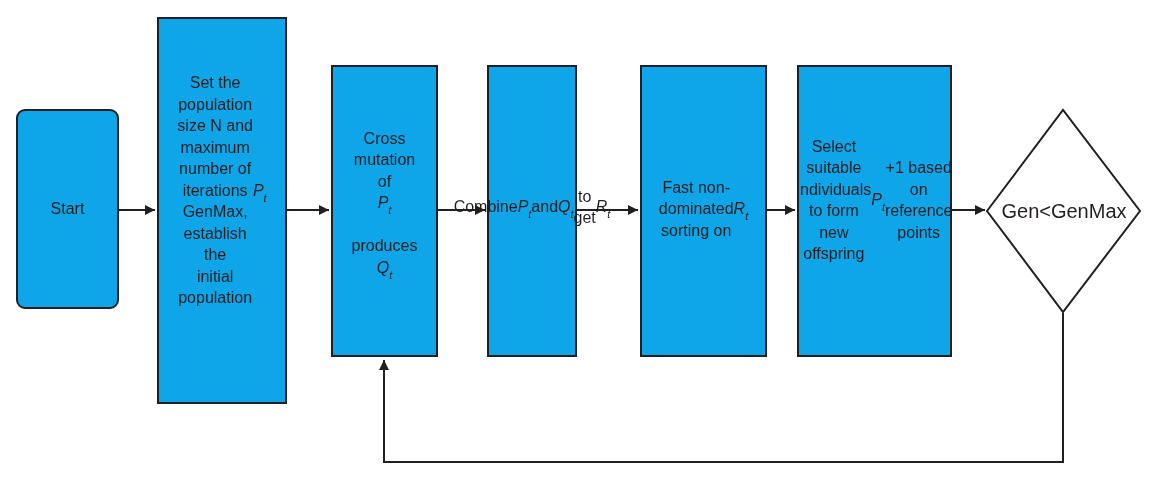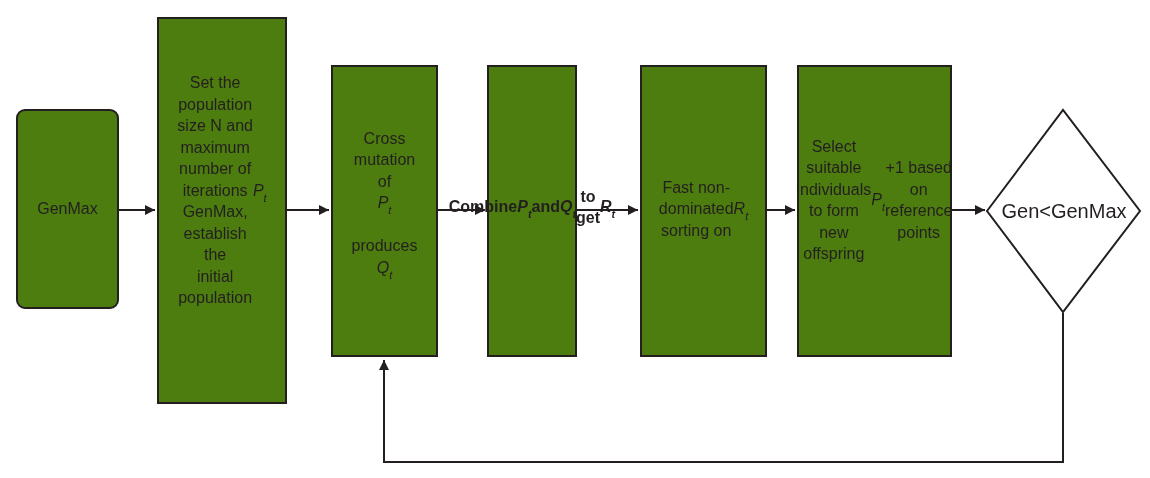--- a/index.html
+++ b/index.html
@@ -20,21 +20,21 @@
     position: absolute;
     left: 0;
     top: 0;
     width: 1150px;
     height: 478px;
   }
   .node {
     position: absolute;
     box-sizing: border-box;
     border: 2px solid #231f20;
-    background: #4d7c0f;
+    background: #0ea5e9;
     display: flex;
     align-items: center;
     justify-content: center;
     text-align: center;
     font-size: 16px;
     line-height: 21.5px;
     color: #231f20;
   }
   .node sub {
     font-size: 68%;
@@ -58,21 +58,20 @@
   #node-cross {
     left: 331px; top: 65px;
     width: 107px; height: 292px;
     padding-bottom: 16px;
     flex-direction: column;
   }
   #node-combine {
     left: 487px; top: 65px;
     width: 90px; height: 292px;
     padding-bottom: 8px;
-    font-weight: bold;
   }
   #node-sort {
     left: 640px; top: 65px;
     width: 127px; height: 292px;
     padding-bottom: 4px;
   }
   #node-select {
     left: 797px; top: 65px;
     width: 155px; height: 292px;
     padding-bottom: 22px;
@@ -106,21 +105,21 @@
     <line x1="119" y1="210" x2="155" y2="210" stroke="#231f20" stroke-width="2" marker-end="url(#arrowhead)"></line>
     <line x1="287" y1="210" x2="329" y2="210" stroke="#231f20" stroke-width="2" marker-end="url(#arrowhead)"></line>
     <line x1="438" y1="210" x2="485" y2="210" stroke="#231f20" stroke-width="2" marker-end="url(#arrowhead)"></line>
     <line x1="577" y1="210" x2="638" y2="210" stroke="#231f20" stroke-width="2" marker-end="url(#arrowhead)"></line>
     <line x1="767" y1="210" x2="795" y2="210" stroke="#231f20" stroke-width="2" marker-end="url(#arrowhead)"></line>
     <line x1="952" y1="210" x2="985" y2="210" stroke="#231f20" stroke-width="2" marker-end="url(#arrowhead)"></line>
 
     <path d="M1063,313 L1063,462 L384,462 L384,360" fill="none" stroke="#231f20" stroke-width="2" marker-end="url(#arrowhead)"></path>
   </svg>
 
-  <div class="node" id="node-start">GenMax</div>
+  <div class="node" id="node-start">Start</div>
 
   <div class="node" id="node-init">Set the<br>population<br>size N and<br>maximum<br>number of<br>iterations<br>GenMax,<br>establish<br>the<br>initial<br>population<br><i>P<sub>t</sub></i></div>
 
   <div class="node" id="node-cross">Cross<br>mutation<br>of <i>P<sub>t</sub></i><br>produces<br><i>Q<sub>t</sub></i></div>
 
   <div class="node" id="node-combine">Combine<br><i>P<sub>t</sub></i> and<br><i>Q<sub>t</sub></i> to<br>get <i>R<sub>t</sub></i></div>
 
   <div class="node" id="node-sort">Fast non-<br>dominated<br>sorting on<br><i>R<sub>t</sub></i></div>
 
   <div class="node" id="node-select">Select<br>suitable<br>individuals<br>to form new<br>offspring<br><i>P<sub>t</sub></i>+1 based<br>on reference<br>points</div>

